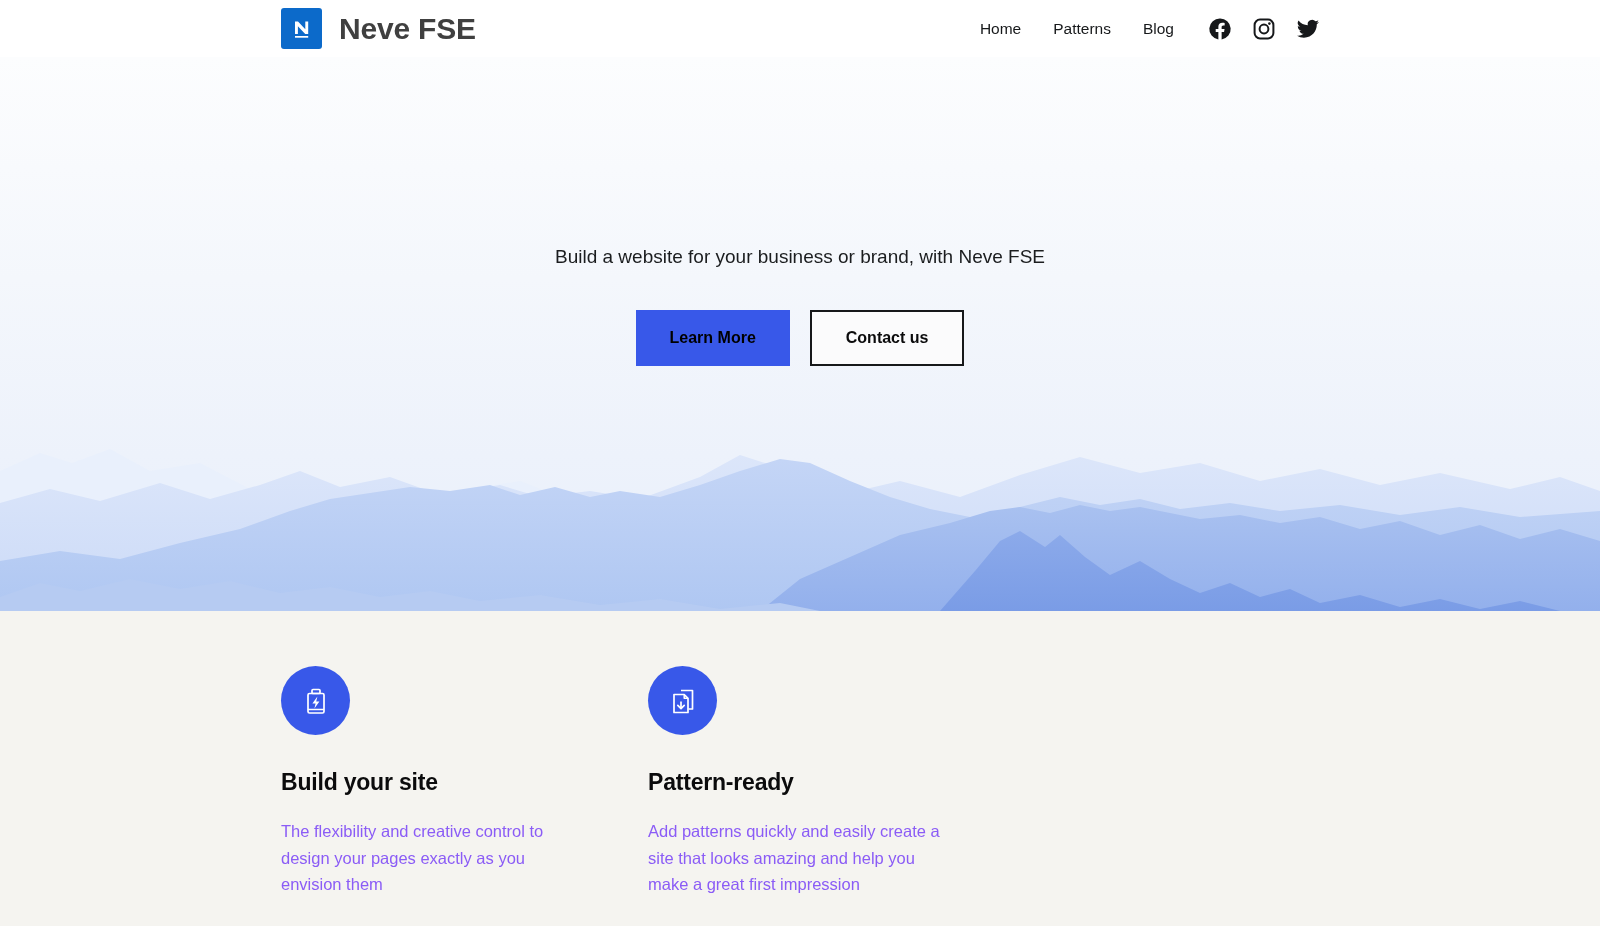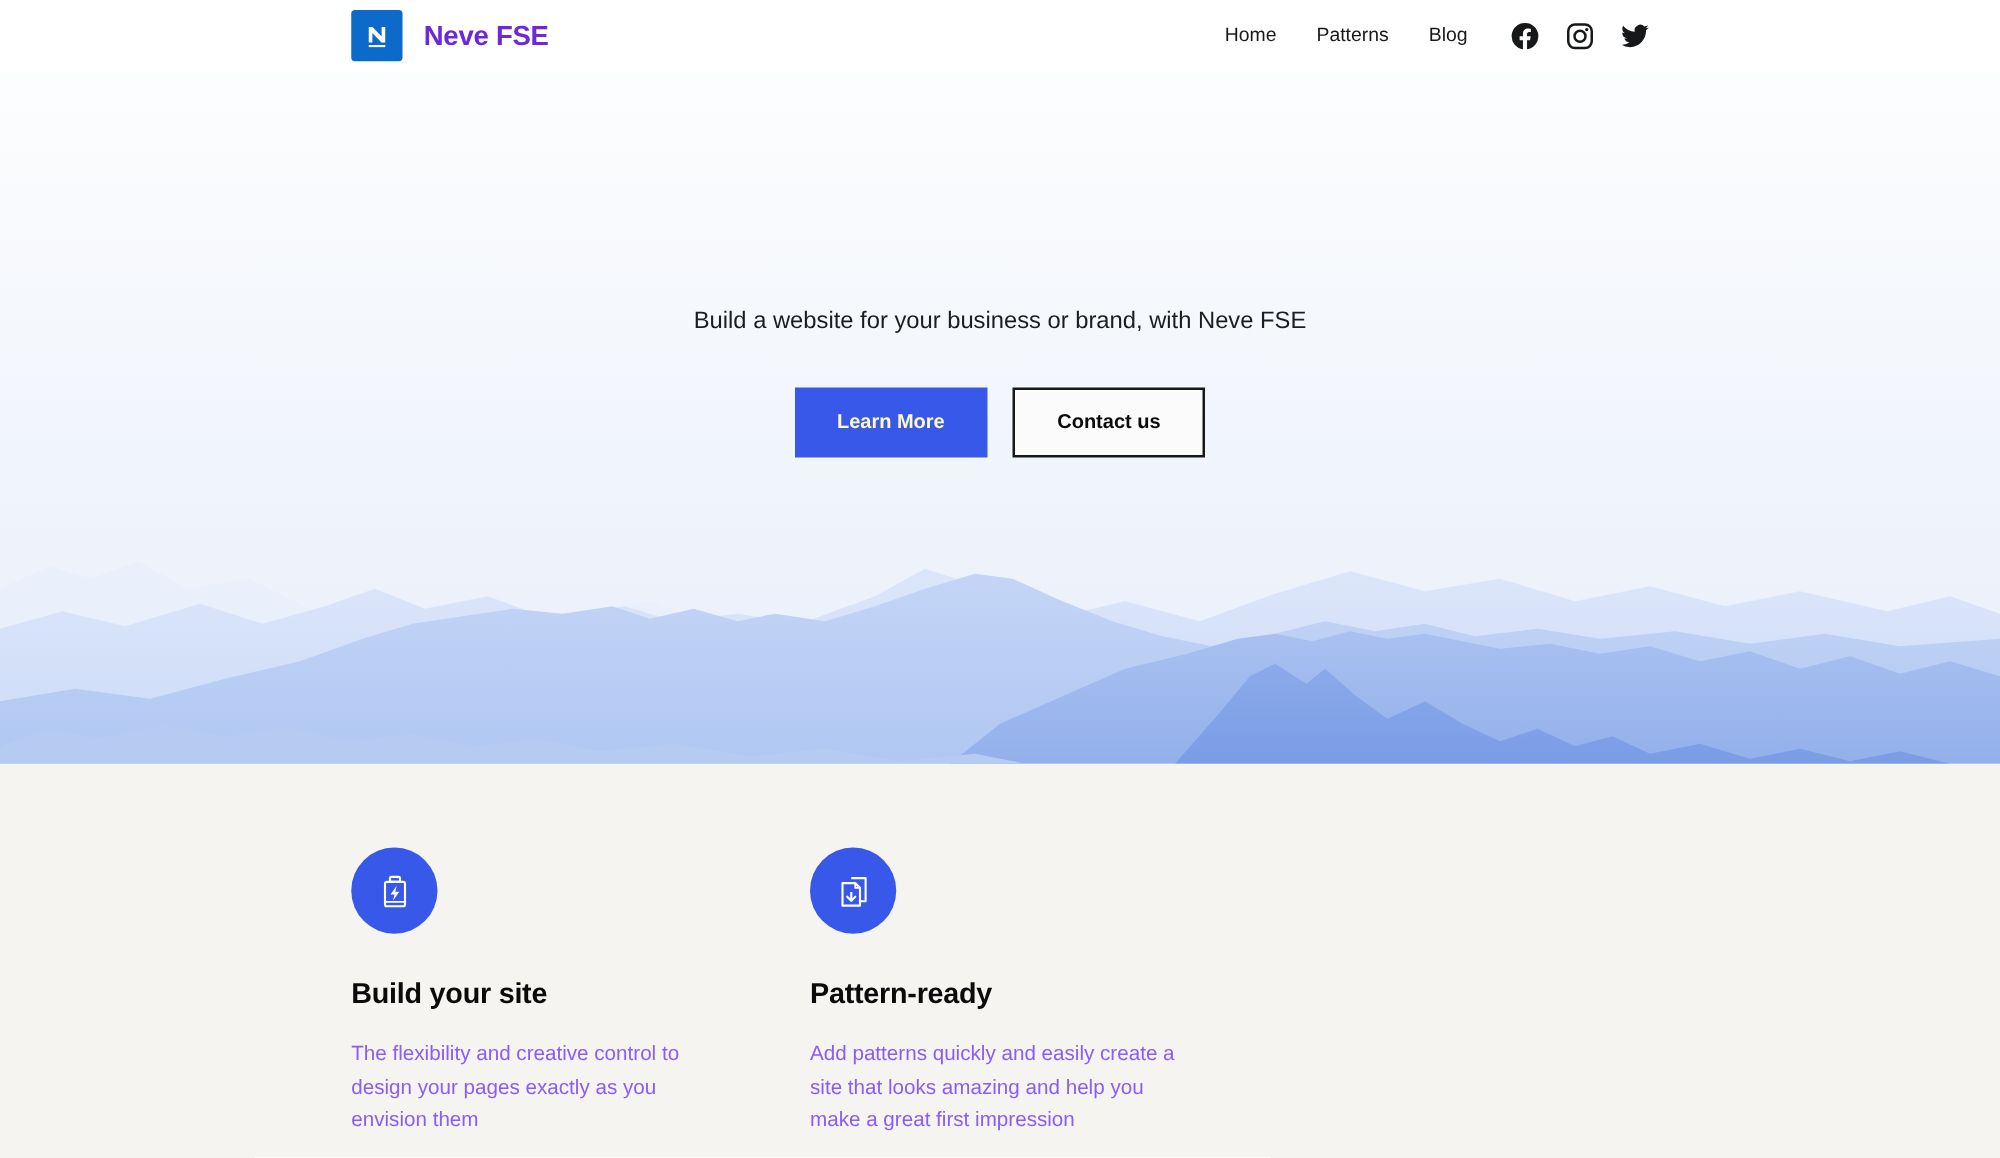--- a/index.html
+++ b/index.html
@@ -40,23 +40,23 @@
     width: 41px;
     height: 41px;
     background: #0C6ACA;
     border-radius: 3px;
     display: flex;
     align-items: center;
     justify-content: center;
     flex: 0 0 auto;
   }
   .brand-name {
-    font-size: 22px;
+    font-size: 30px;
     font-weight: 700;
-    color: #6d28d9;
+    color: #404040;
     letter-spacing: -0.2px;
     white-space: nowrap;
   }
 
   .main-nav {
     display: flex;
     align-items: center;
     gap: 0px;
   }
   .nav-link {
@@ -133,35 +133,35 @@
     padding: 0 34px;
     height: 56px;
     line-height: 56px;
     cursor: pointer;
     border: none;
     white-space: nowrap;
     display: inline-block;
   }
   .btn-primary {
     background: #3858E9;
-    color: #fef9c3;
+    color: #000000;
   }
   .btn-secondary {
     background: #FBFBFC;
     color: #0B0B0C;
     border: 2px solid #16181A;
     height: 56px;
     line-height: 52px;
   }
 
   
   .features {
     background: #F5F4F0;
     height: 315px;
-    padding: 16px 281px;
+    padding: 4px 281px;
   }
   .features-grid {
     display: grid;
     grid-template-columns: repeat(3, 1fr);
     column-gap: 63px;
     padding-top: 51px;
   }
   .feature-icon {
     width: 69px;
     height: 69px;

